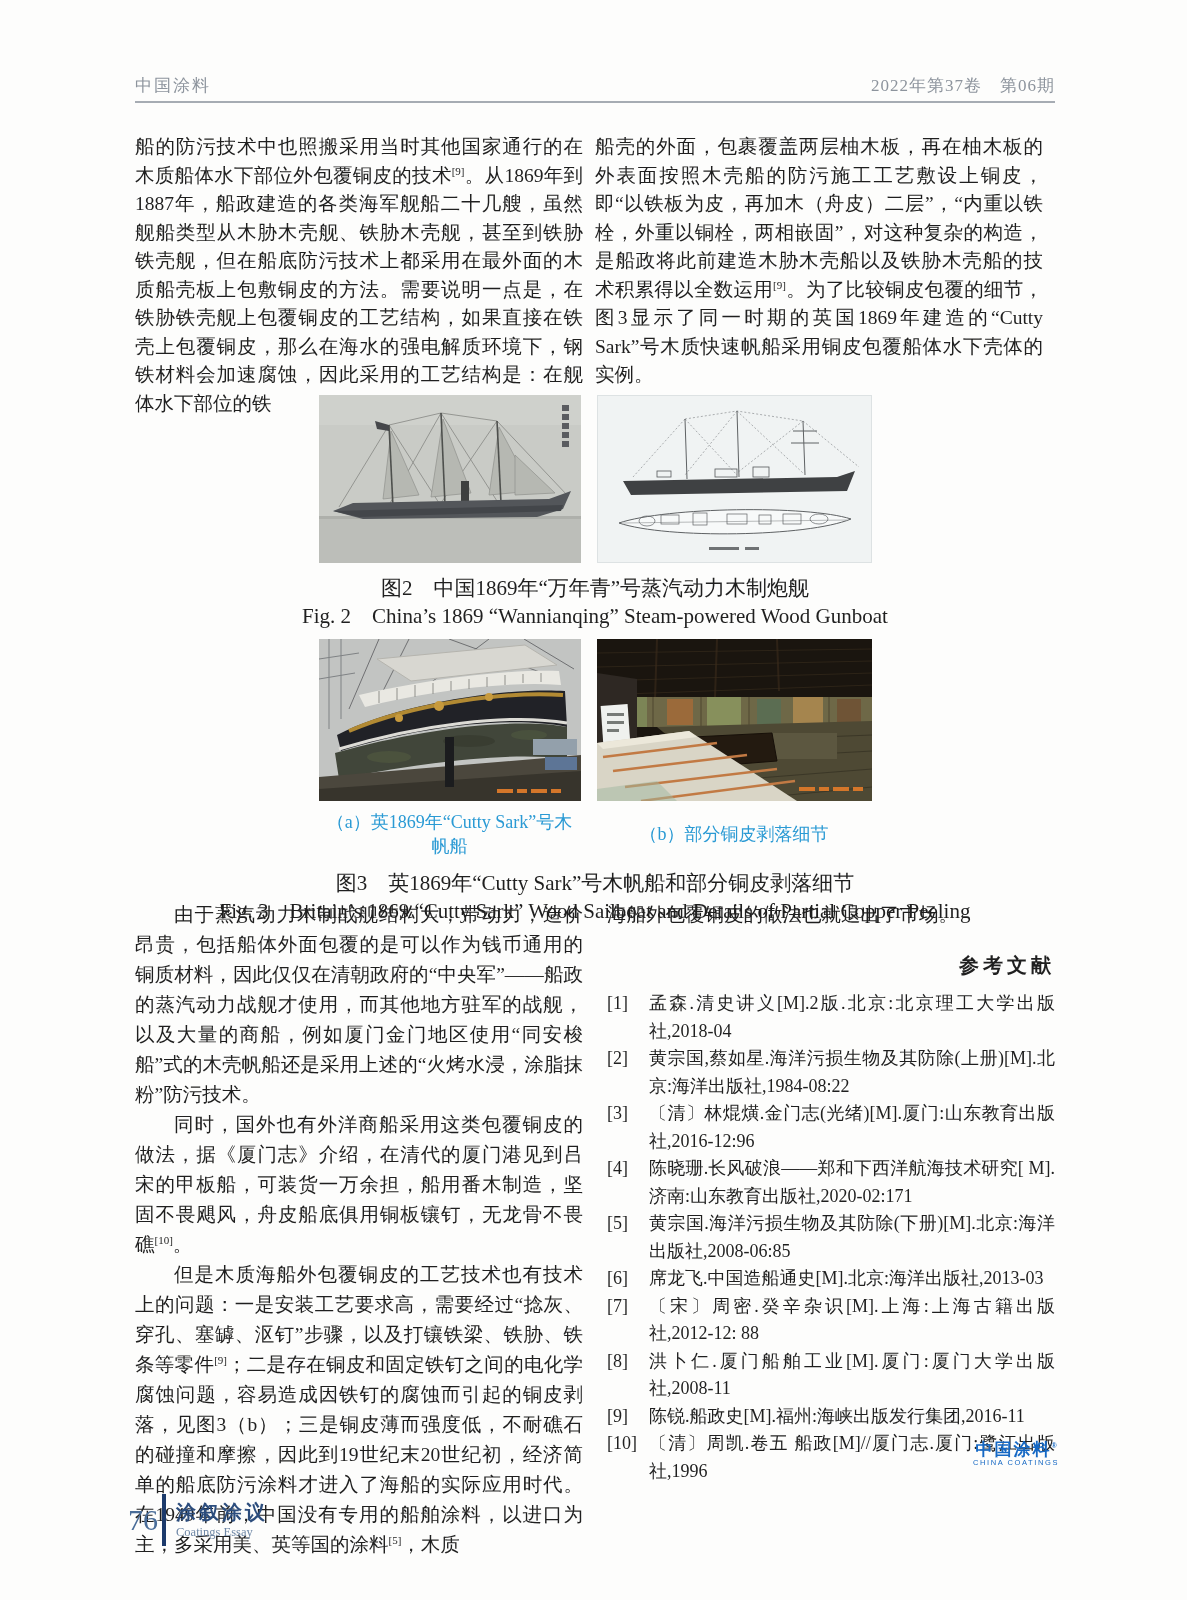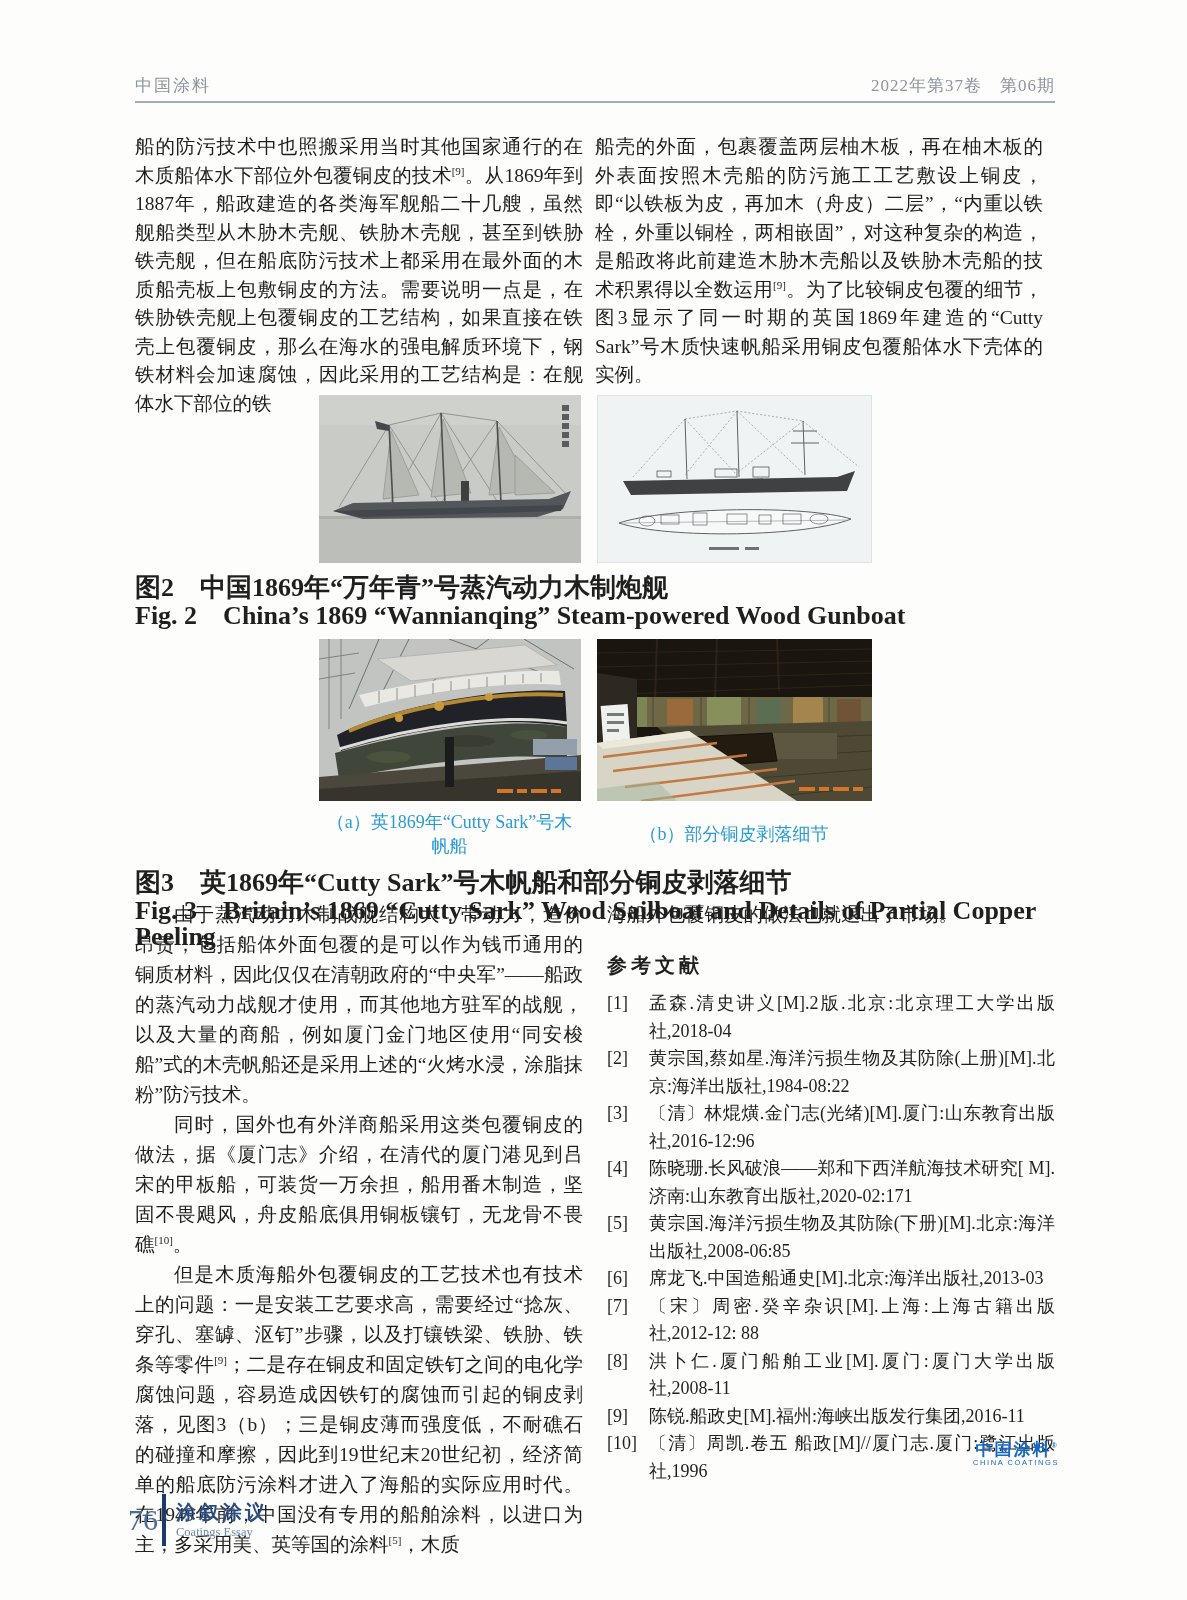--- a/index.html
+++ b/index.html
@@ -19,32 +19,32 @@
   .col{width:448px;font-size:19.5px;line-height:30px;text-align:justify;}
   .sec1 .col{line-height:28.5px;}
   .col p{margin:0;}
   p.indent{text-indent:2em;}
   sup{font-size:11px;line-height:0;}
 
   
   .figures{position:absolute;left:135px;top:395px;width:920px;}
   .figrow{display:flex;justify-content:center;gap:16px;}
   .figrow svg{display:block;}
-  .cap{font-weight:bold;font-size:26px;line-height:26px;}
+  .cap{text-align:center;font-weight:normal;font-size:21px;line-height:26px;}
   .cap.zh{margin-top:12px;}
   .cap.en{margin-top:2px;}
   .f3{margin-top:10px;}
   .subcaps{display:flex;justify-content:center;gap:16px;margin-top:9px;align-items:center;}
   .subcaps span{display:block;text-align:center;font-size:18px;color:var(--accent_teal);}
   .subcaps .sa{width:262px;}
   .subcaps .sb{width:275px;}
 
   
   .endline{margin:0;}
-  .refhead{margin:20px 0 10px 0;text-align:left;font-size:20px;font-weight:bold;letter-spacing:4px;}
+  .refhead{margin:20px 0 10px 0;text-align:right;font-size:20px;font-weight:bold;letter-spacing:4px;}
   ol.refs{list-style:none;margin:0;padding:0;font-size:18px;line-height:27.5px;}
   ol.refs li{position:relative;padding-left:42px;text-align:justify;margin:0;}
   ol.refs .rn{position:absolute;left:0;top:0;}
 
   
   .logo{position:absolute;right:128px;top:1437px;text-align:center;color:var(--logo_blue);
         font-family:"Liberation Sans","DejaVu Sans",sans-serif;}
   .logo-zh{font-size:17px;font-weight:bold;letter-spacing:2px;line-height:17px;}
   .logo-zh .tm{font-size:7px;vertical-align:super;letter-spacing:0;}
   .logo-en{font-size:7.5px;letter-spacing:1.6px;line-height:10px;}

